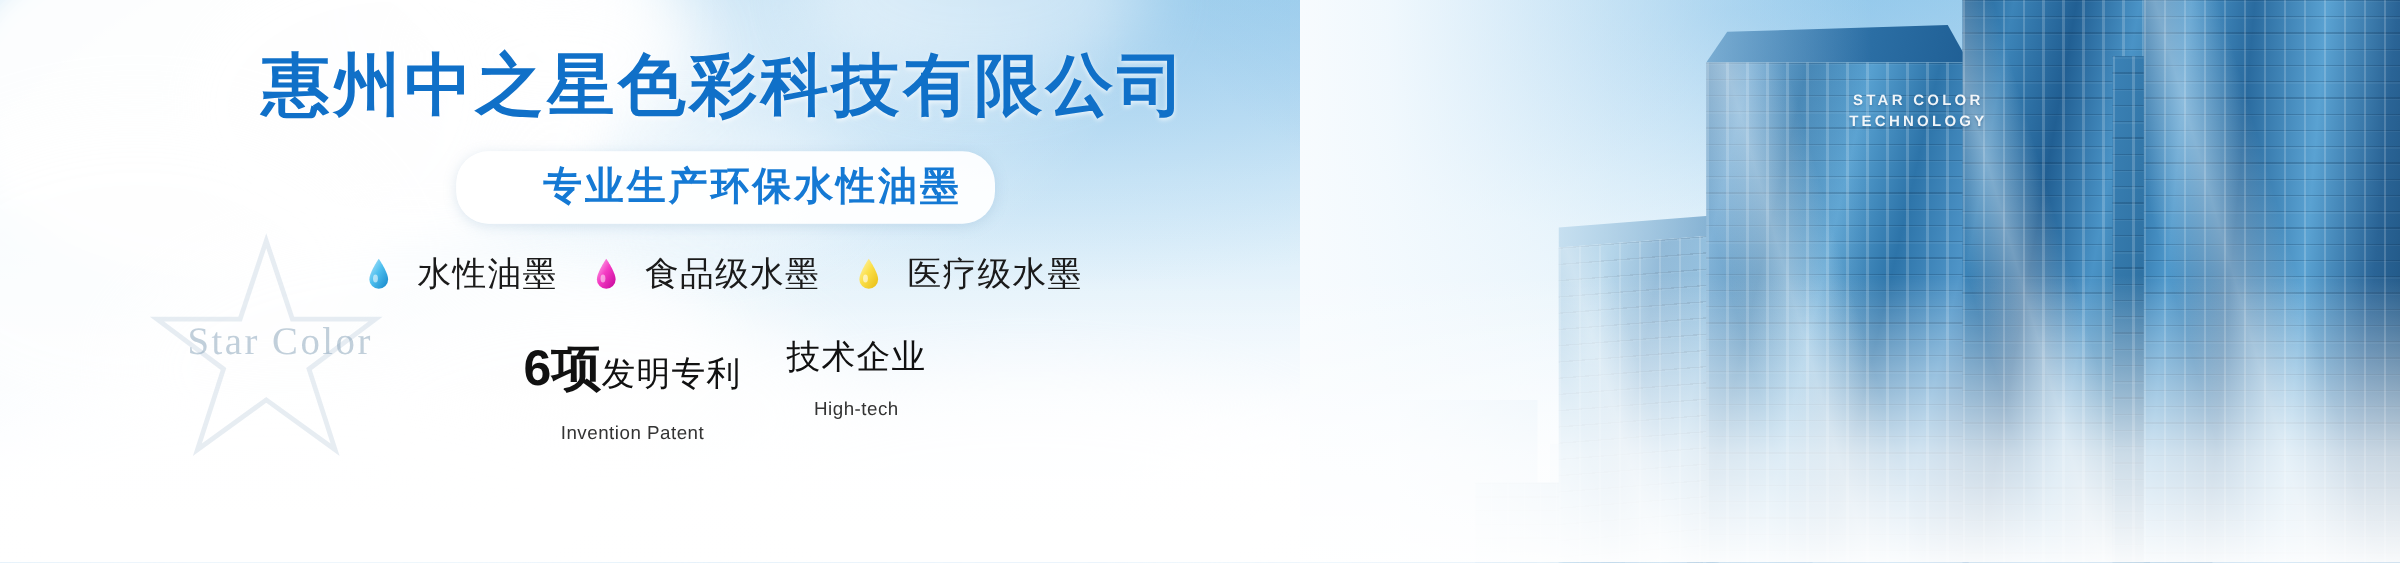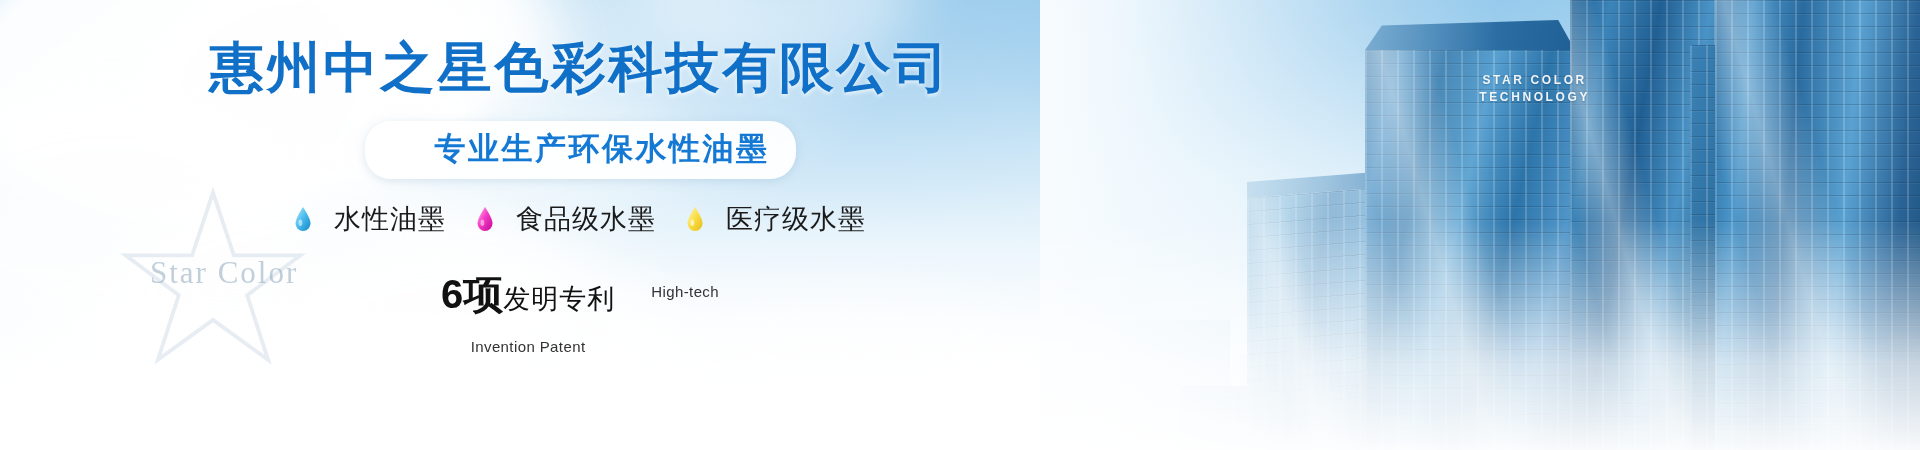--- a/index.html
+++ b/index.html
@@ -362,20 +362,21 @@
       <div class="badge">
         <div class="badge-main">
           <span class="badge-big">6项</span>
           <span class="badge-small">发明专利</span>
         </div>
         <div class="badge-en">Invention Patent</div>
       </div>
 
       <div class="badge">
         <div class="badge-main">
+          <span class="badge-small">技术企业</span>
         </div>
         <div class="badge-en">High-tech</div>
       </div>
 
     </div>
 
   </div>
 </div>
 
 </body></html>

